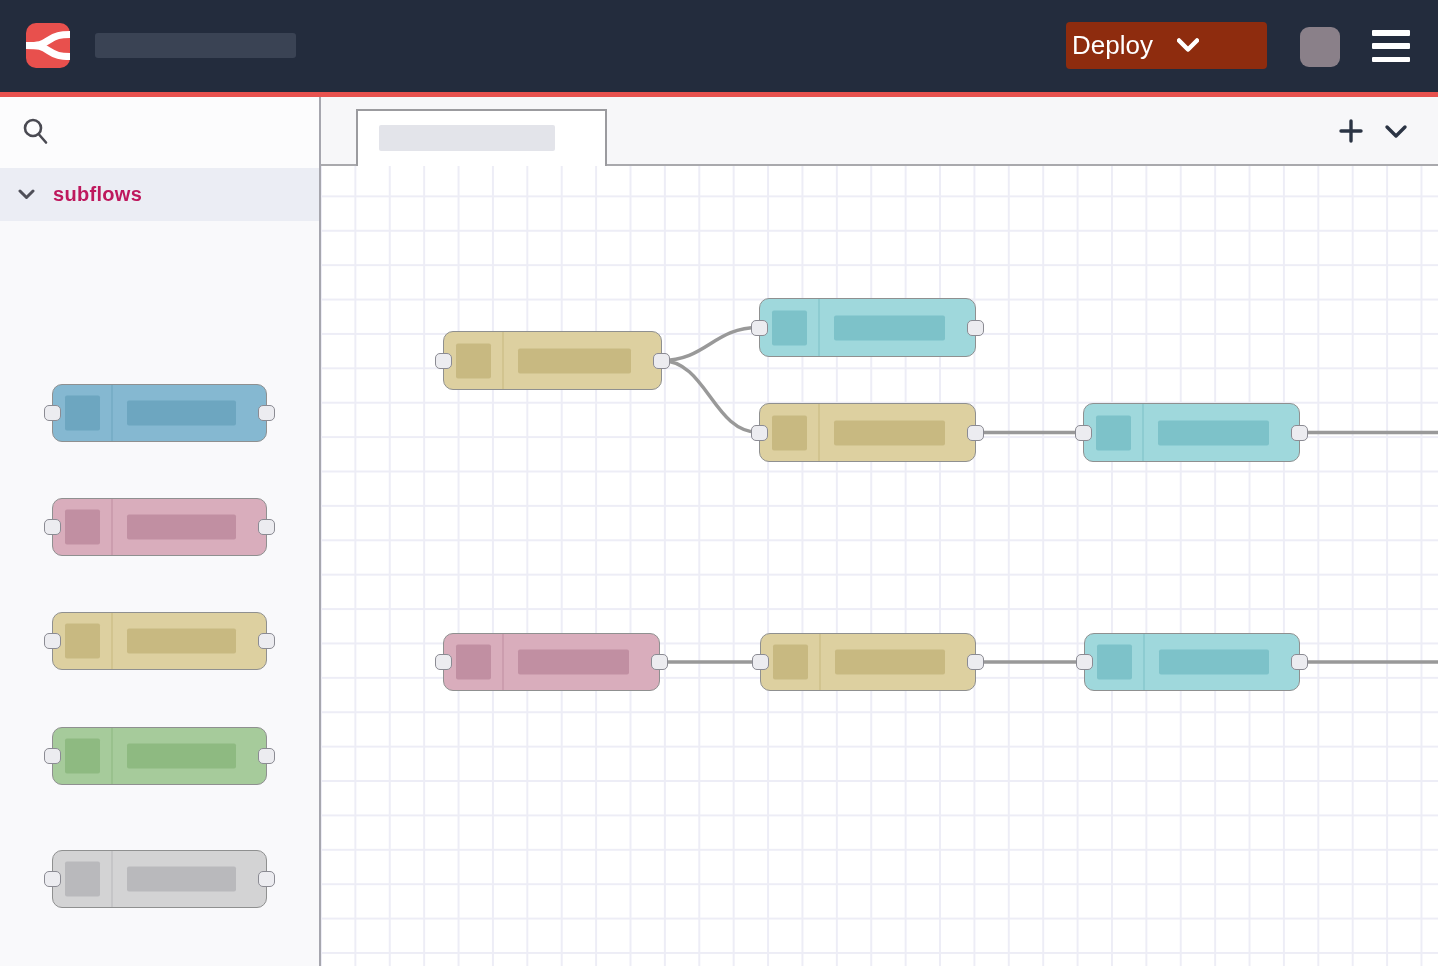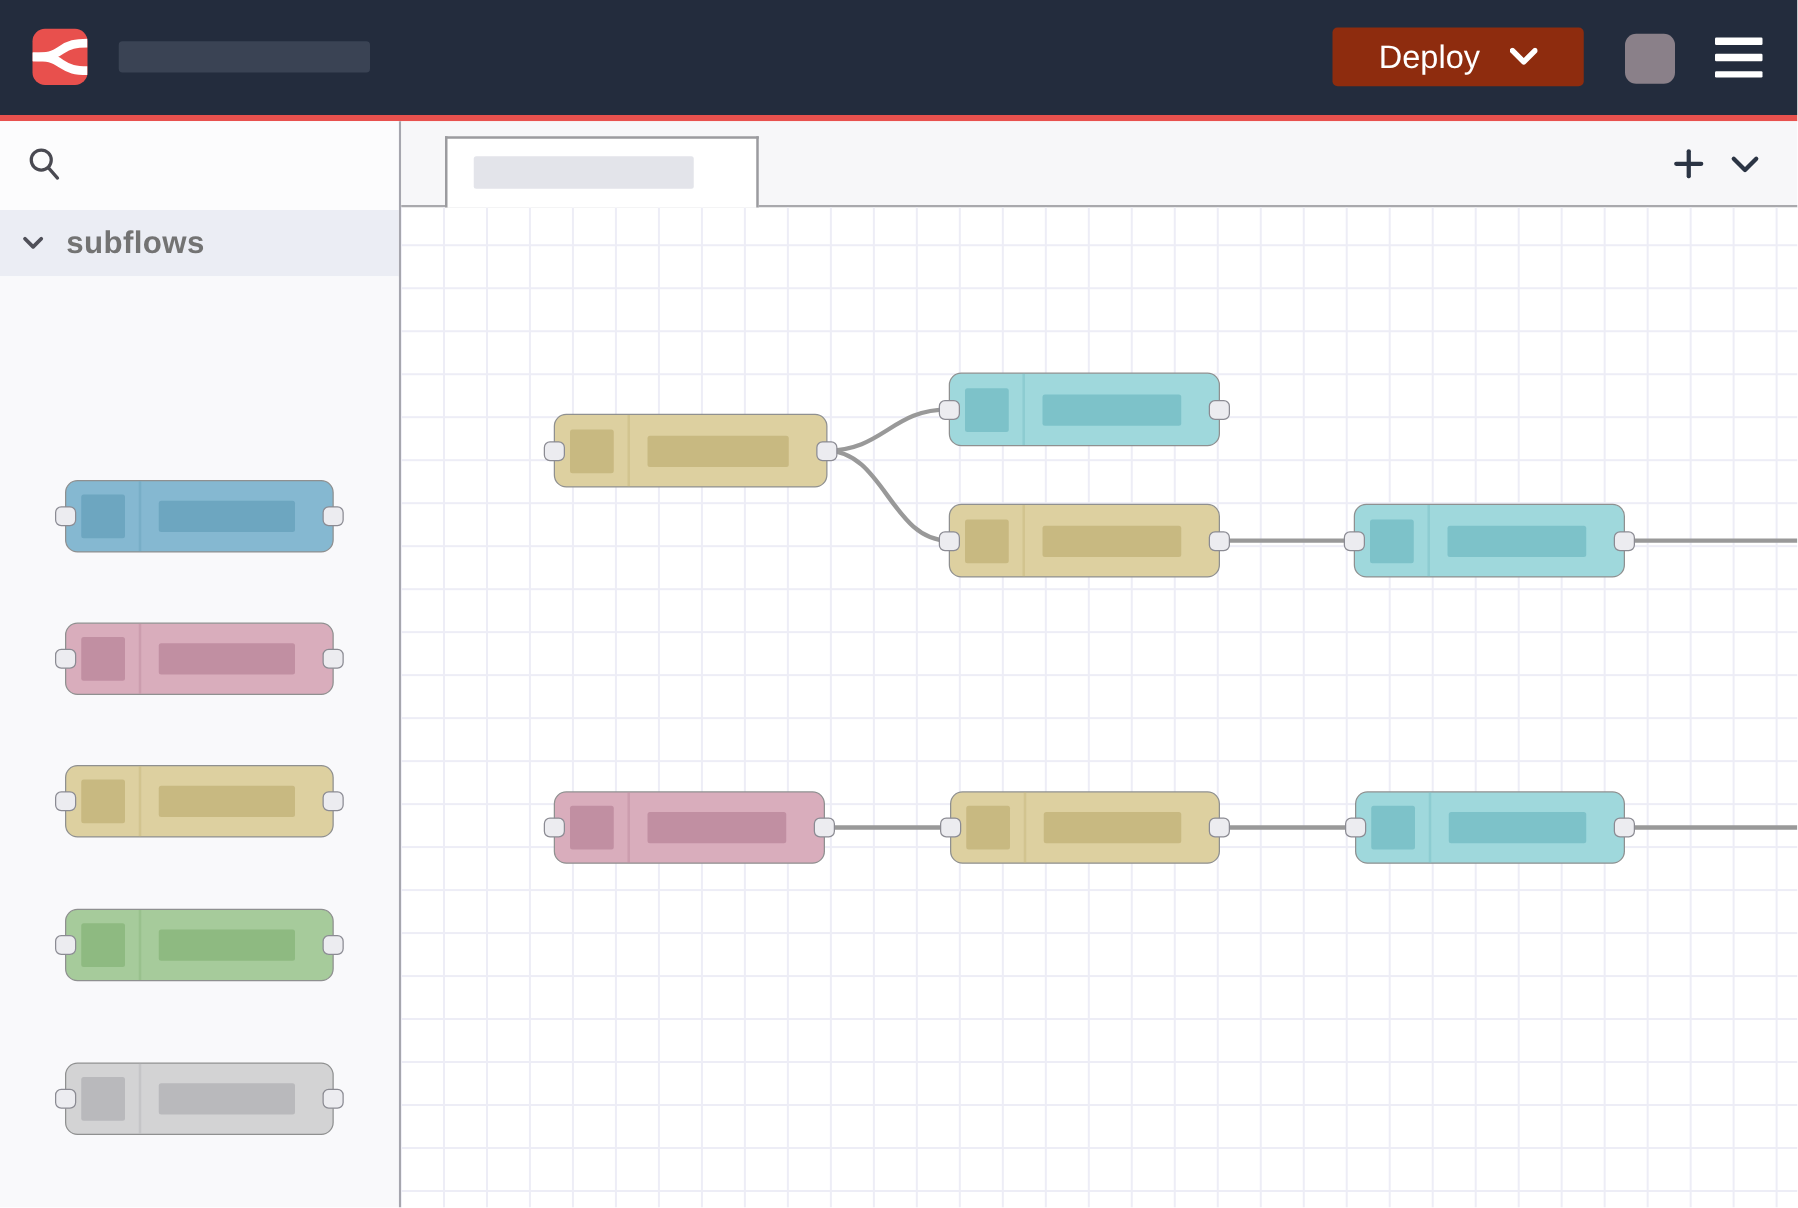--- a/index.html
+++ b/index.html
@@ -7,37 +7,37 @@
     width:1438px;height:966px;overflow:hidden;position:relative;
     font-family:"Liberation Sans","DejaVu Sans",sans-serif;
     background:#ffffff;
   }
   
   #header{position:absolute;left:0;top:0;width:1438px;height:92px;}
   #logo{position:absolute;left:26px;top:23px;width:44px;height:45px;border-radius:10px;
         display:flex;align-items:center;justify-content:center;}
   #header-title-bar{position:absolute;left:95px;top:33px;width:201px;height:25px;border-radius:3px;}
   #deploy-btn{position:absolute;left:1066px;top:22px;width:201px;height:47px;border:none;border-radius:4px;
-        color:#ffffff;font-size:26px;font-family:inherit;display:flex;align-items:center;justify-content:center;
+        color:#ffffff;font-size:26px;font-family:inherit;display:flex;align-items:center;
         gap:24px;cursor:pointer;}
   #avatar{position:absolute;left:1300px;top:27px;width:40px;height:40px;border-radius:9px;}
   #menu-btn{position:absolute;left:1372px;top:30px;width:38px;height:32px;background:none;border:none;padding:0;
         display:flex;flex-direction:column;justify-content:space-between;cursor:pointer;}
   #menu-btn span{display:block;width:38px;height:5.5px;background:#ffffff;border-radius:1px;}
   #accent-line{position:absolute;left:0;top:92px;width:1438px;height:5px;}
   
   #sidebar{position:absolute;left:0;top:97px;width:319px;height:869px;background:#fbfbfd;
         border-right:2px solid #a6a6ae;}
   .dots{background-image:radial-gradient(rgba(140,140,160,0.14) 1px,transparent 1.2px);background-size:5px 5px;}
   #search-row{position:absolute;left:0;top:0;width:100%;height:71px;background:#fcfcfd;}
   #search-icon{position:absolute;left:22px;top:20px;}
   #subflows-row{position:absolute;left:0;top:71px;width:100%;height:53px;background:#ebedf4;
         display:flex;align-items:center;cursor:pointer;}
   #subflows-chevron{margin-left:18px;}
-  #subflows-label{margin-left:18px;font-size:25px;font-weight:bold;color:#737373;letter-spacing:0.3px;}
+  #subflows-label{margin-left:18px;font-size:20px;font-weight:bold;color:#be185d;letter-spacing:0.3px;}
   #palette{position:absolute;left:0;top:124px;width:100%;height:745px;background:#f9f9fb;}
   
   .node{position:absolute;border:1.5px solid;border-radius:10px;box-sizing:border-box;cursor:move;}
   .nicon{position:absolute;left:12px;top:50%;transform:translateY(-50%);width:35px;height:35px;border-radius:2px;}
   .ndiv{position:absolute;left:58px;top:0;bottom:0;width:1.5px;opacity:0.55;}
   .nlabel{position:absolute;left:74px;right:30px;top:50%;transform:translateY(-50%);height:25px;border-radius:2px;}
   .port{position:absolute;width:17px;height:16px;border-radius:5px;background:#ececf0;
         border:1.5px solid #8b8b93;box-sizing:border-box;top:50%;margin-top:-8px;}
   .pl{left:-9px;} .pr{right:-9px;}
   

